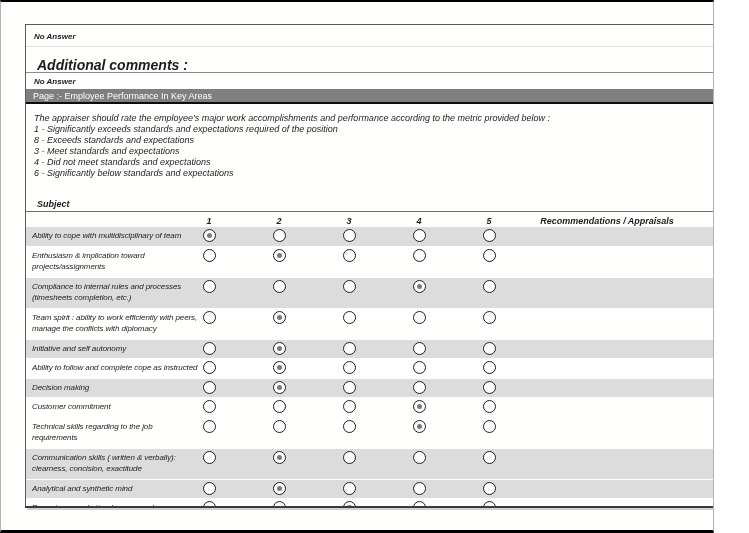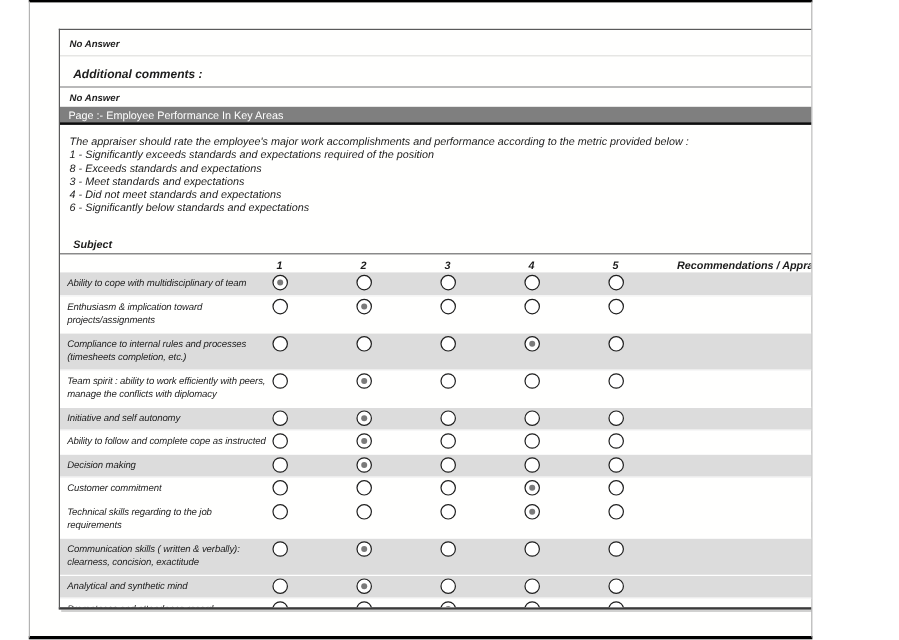--- a/index.html
+++ b/index.html
@@ -3,47 +3,46 @@
 <meta charset="utf-8">
 <style>
   * { margin:0; padding:0; box-sizing:border-box; }
   html,body { background:#ffffff; }
   body {
     font-family:"Liberation Sans", sans-serif;
     color:#1c1c1c;
     width:749px; height:533px;
   }
   .frame {
-    width:653px; height:533px;
+    width:714px; height:533px;
     border-top:2px solid #000;
     border-bottom:3px solid #000;
     border-left:1px solid #b3b3b3;
     border-right:1px solid #b3b3b3;
     background:#fffffe;
     overflow:hidden;
-    margin-left:24px;
   }
   .doc {
     width:698px; height:484px;
     margin:22px 0 0 24px;
     border:1px solid #5a5a5a;
     border-bottom:2px solid #3a3a3a;
     box-shadow:2px 2px 0 rgba(0,0,0,0.18);
     background:#fffffe;
     overflow:hidden;
     font-style:italic;
   }
   .sec-noanswer1 {
     height:22px; padding:7px 0 0 8px;
     font-size:8px; font-weight:bold;
     border-bottom:1px solid #e0e0de;
   }
   .sec-addcomments {
     height:26px; padding:10px 0 0 11px;
-    font-size:10px; font-weight:bold;
+    font-size:14px; font-weight:bold;
     border-bottom:1px solid #8c8c8c;
   }
   .sec-noanswer2 {
     height:16px; padding:4px 0 0 8px;
     font-size:8px; font-weight:bold;
   }
   .pagebar {
     height:15px; line-height:15px;
     padding-left:7px;
     background:var(--bar-bg,#7f7f7f);

